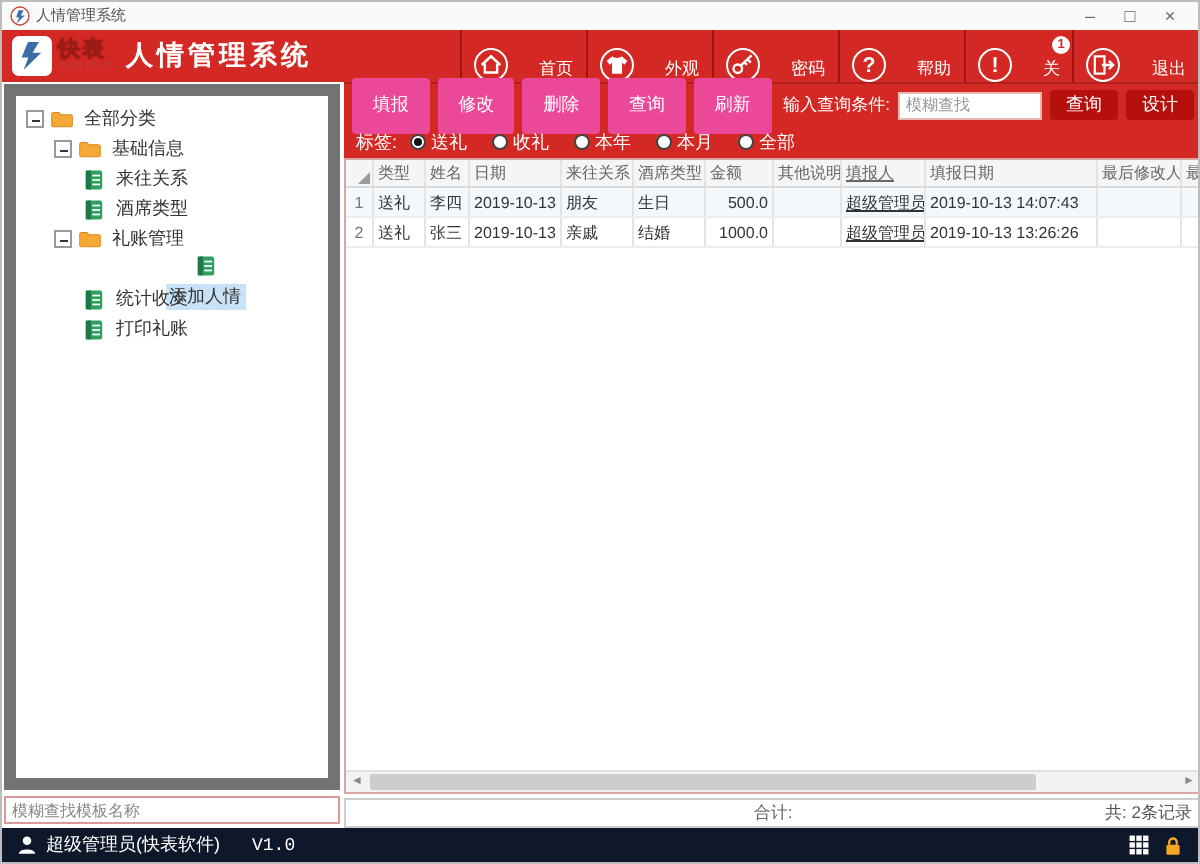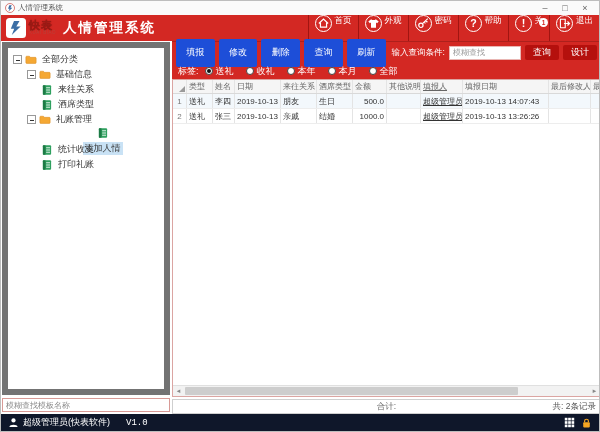--- a/index.html
+++ b/index.html
@@ -20,34 +20,34 @@
   
   .header { position:absolute; top:14px; left:0; right:0; height:26px; background:#d32823;
     display:flex; align-items:center; padding-left:5px; }
   .logo-box { width:20px; height:20px; margin-right:3px; flex:0 0 auto; }
   .logo-text { display:flex; flex-direction:column; line-height:1; margin-right:7px; }
   .logo-cn { font-size:11px; font-weight:bold; color:#9b1b15; letter-spacing:1px;
     text-shadow:0 0 1px #7c0f0a; }
   .logo-en { font-size:4.5px; color:#b8423a; letter-spacing:.5px; }
   .app-title { font-size:13.5px; font-weight:bold; color:#fff; letter-spacing:2px; }
   .nav { margin-left:auto; display:flex; height:100%; align-items:center; }
-  .nav-item { display:flex; align-items:flex-start; gap:3px; padding:0 6px; height:100%;
+  .nav-item { display:flex; align-items:flex-end; gap:16px; padding:0 6px; height:100%;
     border-left:1px solid rgba(120,6,4,.55); position:relative; cursor:pointer; }
   .nav-icon-box { width:17px; height:17px; border:1.3px solid #fff; border-radius:50%;
     display:flex; align-items:center; justify-content:center; flex:0 0 auto; }
   .nav-item.active .nav-icon-box { background:#fff; border-radius:4px; border-color:#fff; }
   .nav-label { font-size:8.5px; color:#fff; white-space:nowrap; }
   .badge { position:absolute; top:3px; right:1px; width:9px; height:9px; background:#fff;
     border-radius:50%; font-size:6.5px; color:#d32823; font-weight:bold;
     display:flex; align-items:center; justify-content:center; }
   
   .right-region { position:absolute; top:40px; left:171px; width:429px; }
   .toolbar { height:22px; background:#d32823; border-top:1px solid rgba(0,0,0,.18);
     display:flex; align-items:center; padding:0 4px; gap:4px; }
-  .tb-button { background:#1d4ed8; color:#fff; font-size:9px; border:none; width:39px;
+  .tb-button { background:#ec4899; color:#fff; font-size:9px; border:none; width:39px;
     height:28px; border-radius:2px; cursor:pointer;
     font-family:"Liberation Sans","DejaVu Sans",sans-serif; }
   .query-label { color:#fff; font-size:8.5px; margin-left:2px; white-space:nowrap;text-align:right; }
   .query-input { width:72px; height:14px; border:1px solid #e9b6b3; font-size:8px;
     padding:0 3px; outline:none; font-family:inherit; }
   .query-input::placeholder { color:#999; }
   .act-button { background:#b5100d; color:#fff; font-size:9px; border:none; width:34px;
     height:15px; border-radius:2px; cursor:pointer;
     font-family:"Liberation Sans","DejaVu Sans",sans-serif; }
   .filterbar { height:16px; background:#d32823; display:flex; align-items:center;

